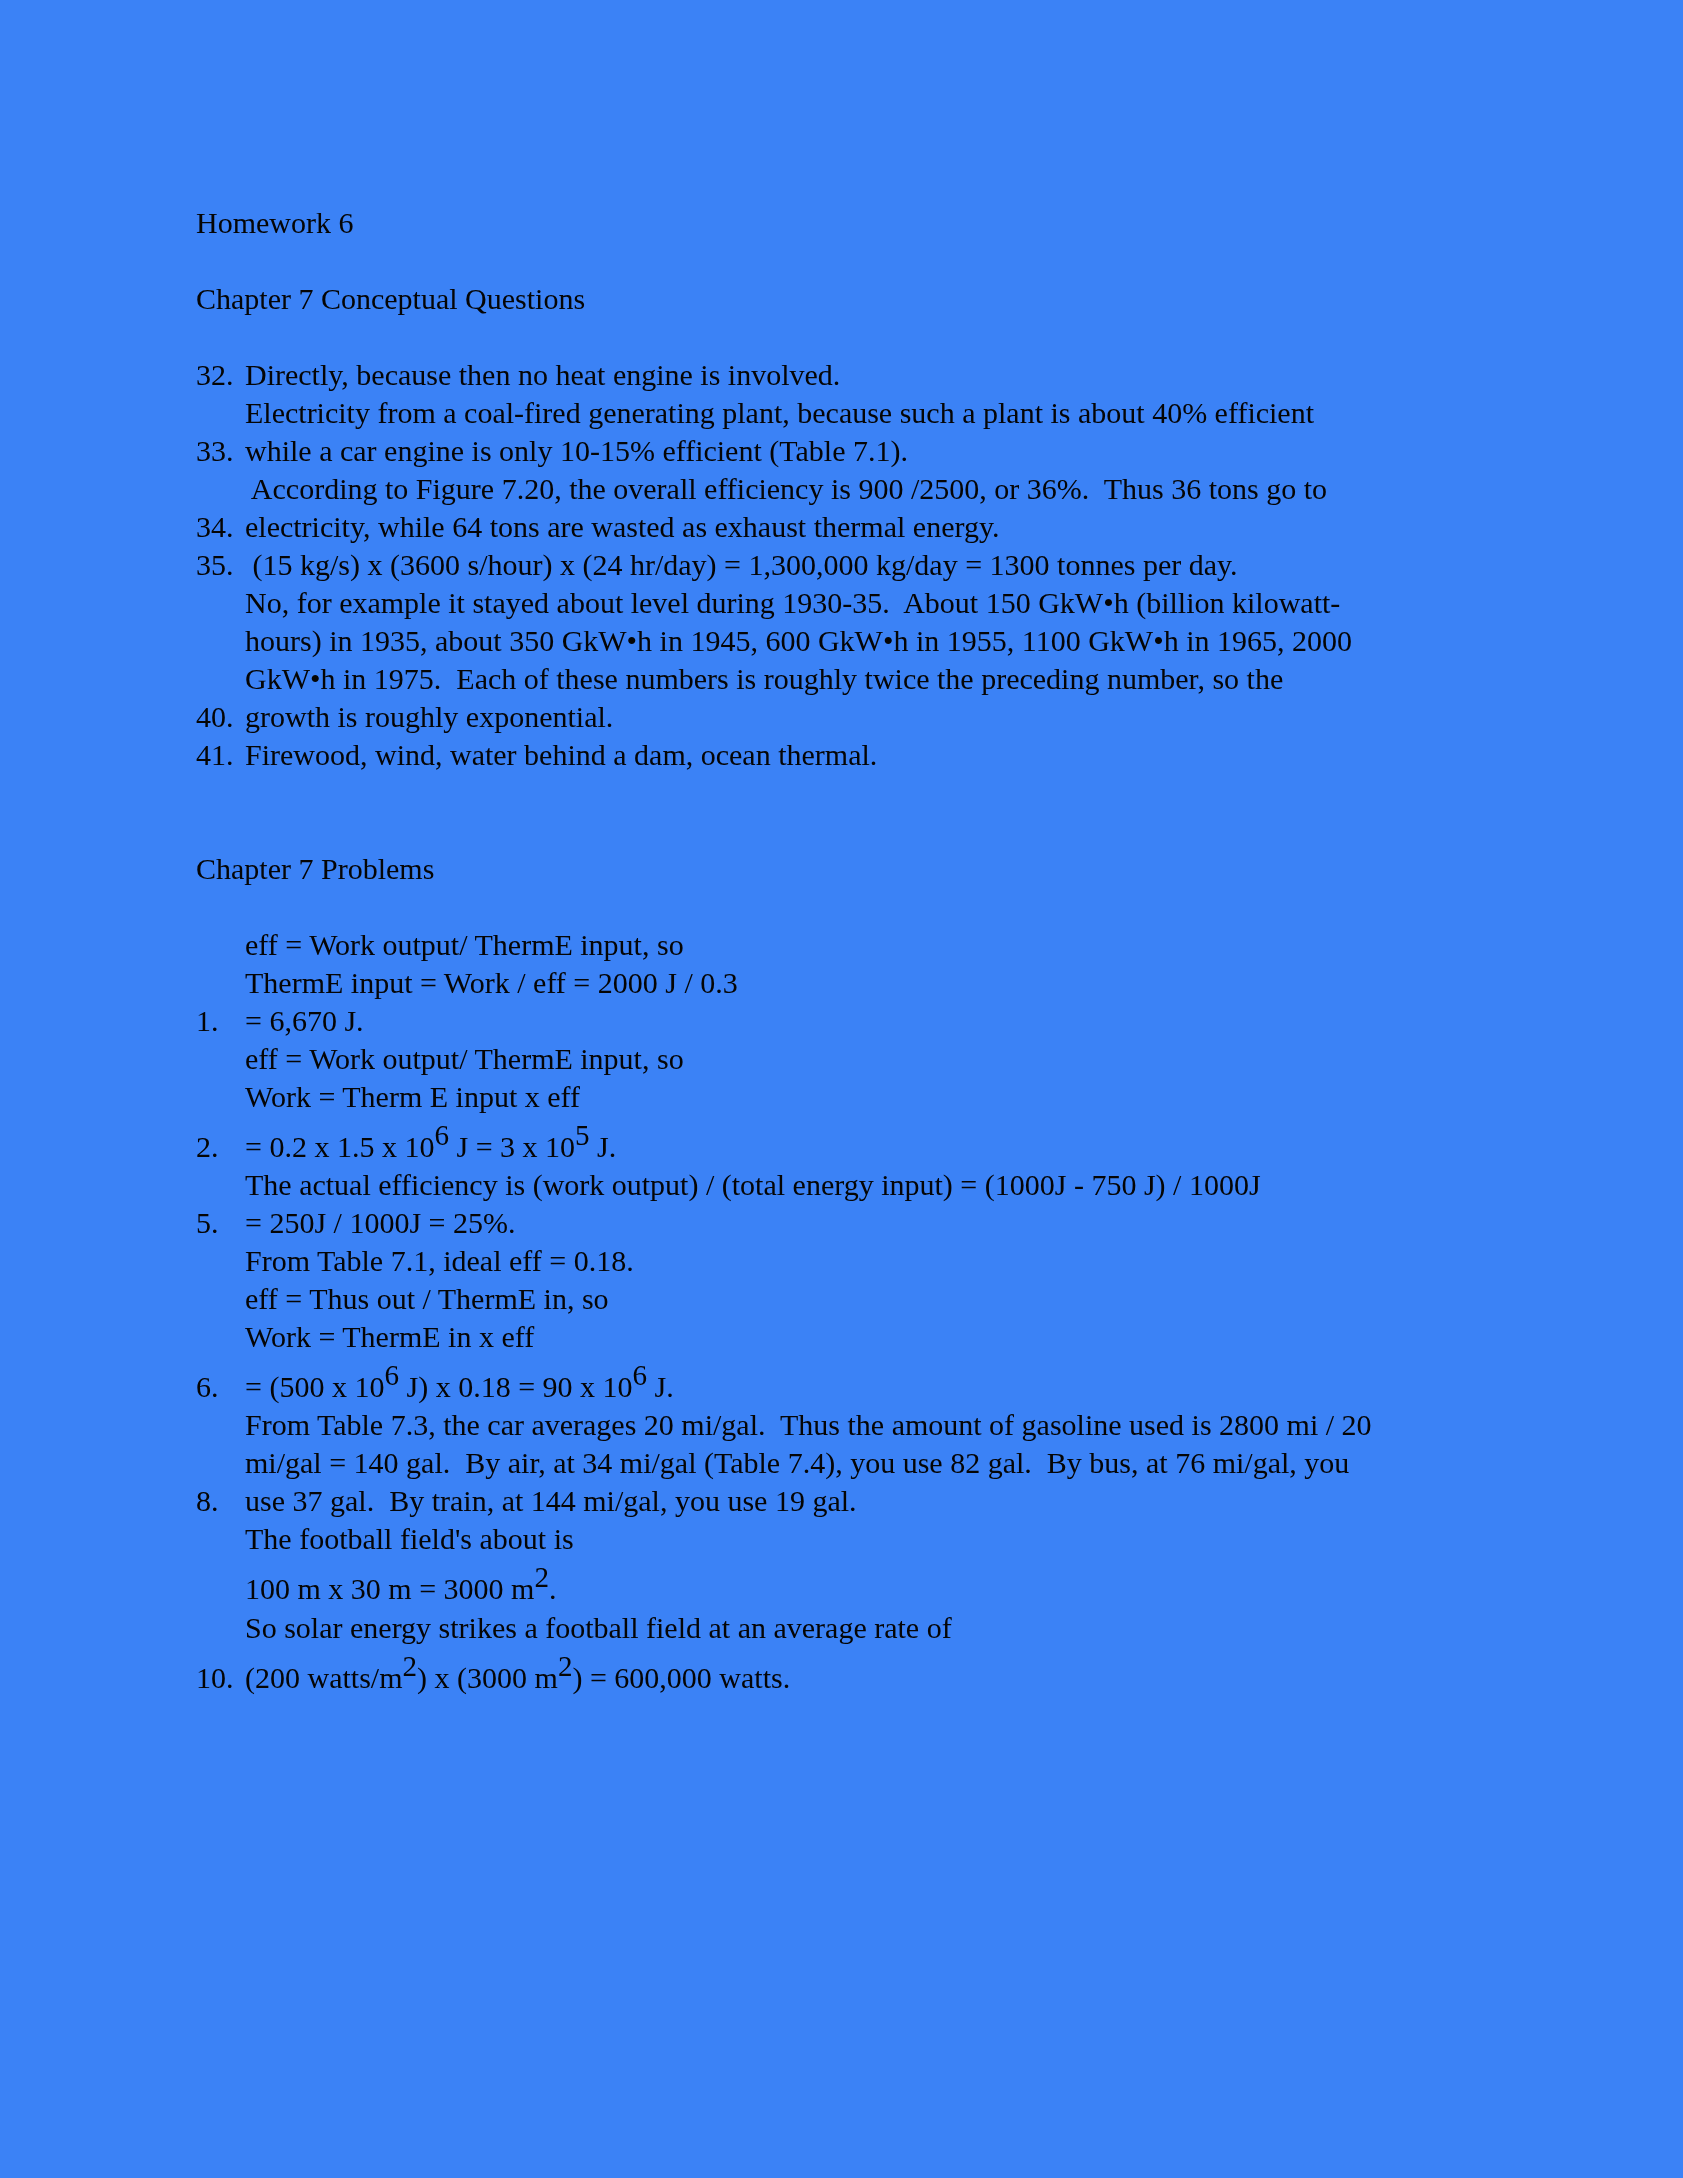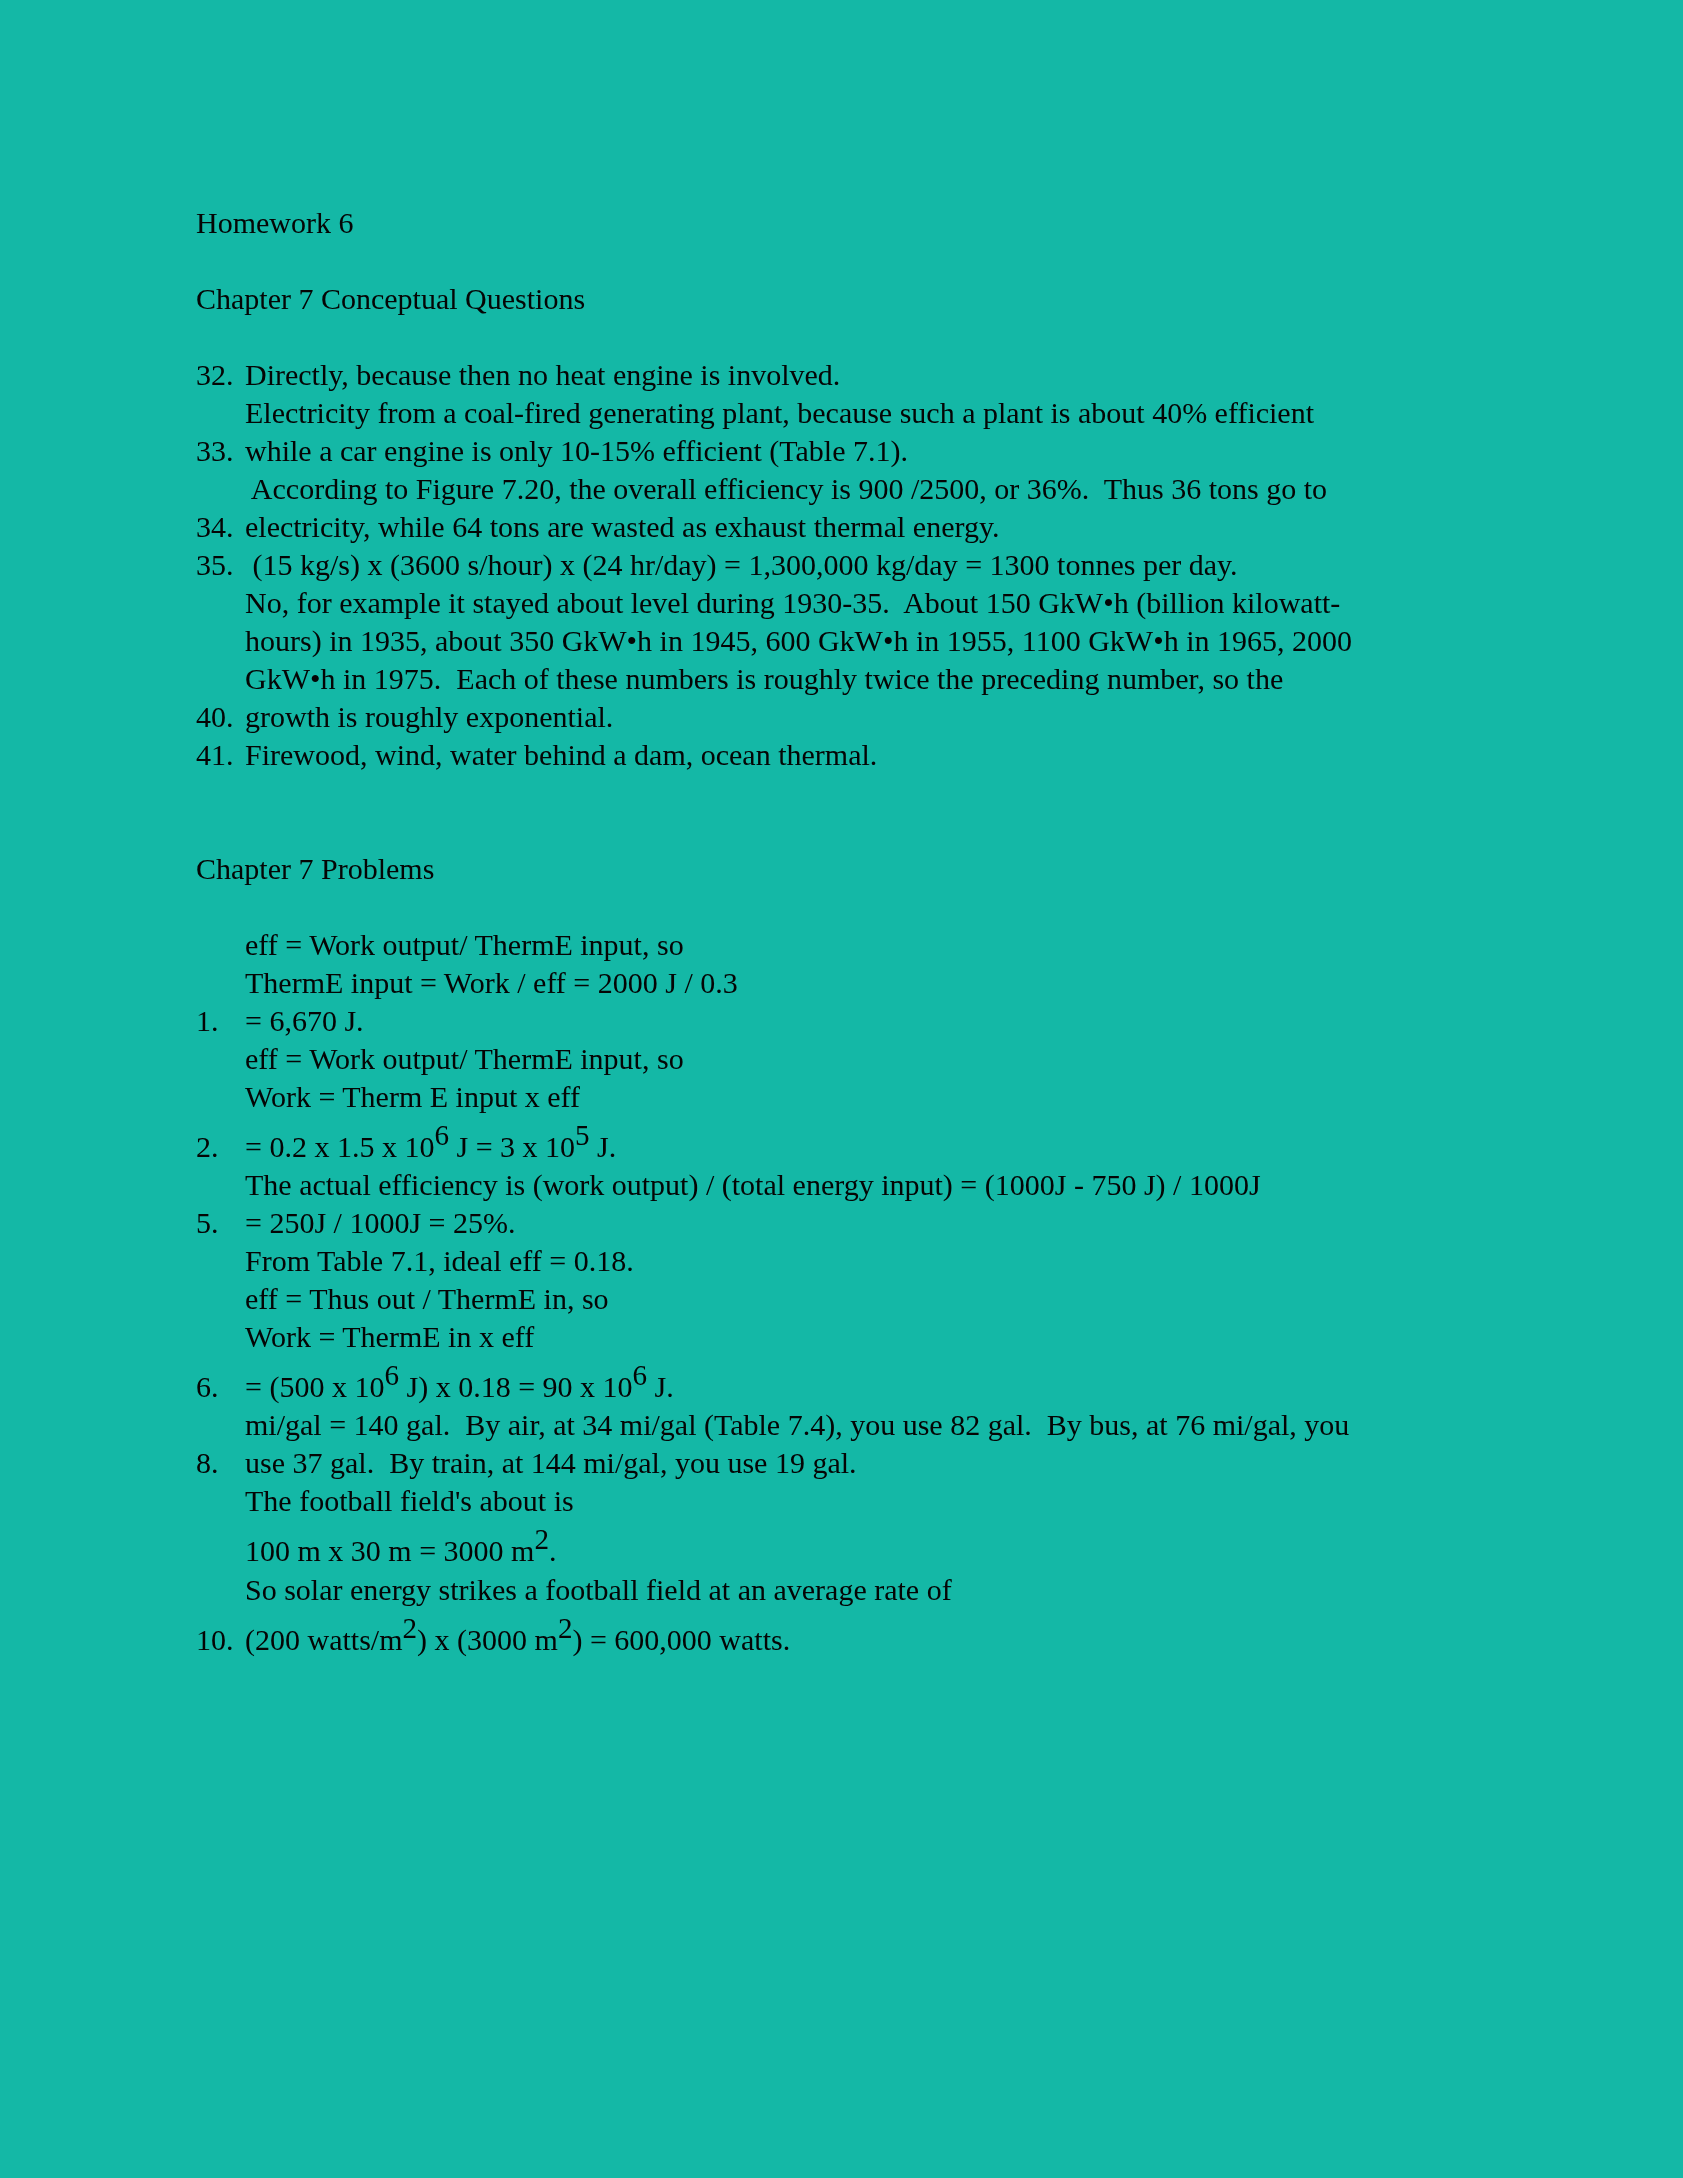--- a/index.html
+++ b/index.html
@@ -1,20 +1,20 @@
 <!DOCTYPE html>
 <html><head>
 <meta charset="utf-8">
 <style>
   html, body { margin: 0; padding: 0; background: #ffffff; }
   .page {
     position: relative;
     width: 1683px;
     height: 2178px;
-    background: #14b8a6;
+    background: #3b82f6;
     overflow: hidden;
     font-family: "Liberation Serif", "DejaVu Serif", serif;
     color: #050505;
   }
   .doc {
     position: absolute;
     left: 196px;
     top: 204px;
     width: 1356px;
     font-size: 30px;
@@ -110,20 +110,21 @@
           <div class="lines">
             <div class="line">From Table 7.1, ideal eff = 0.18.</div>
             <div class="line">eff = Thus out / ThermE in, so</div>
             <div class="line">Work = ThermE in x eff</div>
             <div class="line">= (500 x 10<sup class="sup">6</sup> J) x 0.18 = 90 x 10<sup class="sup">6</sup> J.</div>
           </div>
         </div>
         <div class="item">
           <span class="num">8.</span>
           <div class="lines">
+            <div class="line">From Table 7.3, the car averages 20 mi/gal.  Thus the amount of gasoline used is 2800 mi / 20</div>
             <div class="line">mi/gal = 140 gal.  By air, at 34 mi/gal (Table 7.4), you use 82 gal.  By bus, at 76 mi/gal, you</div>
             <div class="line">use 37 gal.  By train, at 144 mi/gal, you use 19 gal.</div>
           </div>
         </div>
         <div class="item">
           <span class="num">10.</span>
           <div class="lines">
             <div class="line">The football field's about is</div>
             <div class="line">100 m x 30 m = 3000 m<sup class="sup">2</sup>.</div>
             <div class="line">So solar energy strikes a football field at an average rate of</div>

